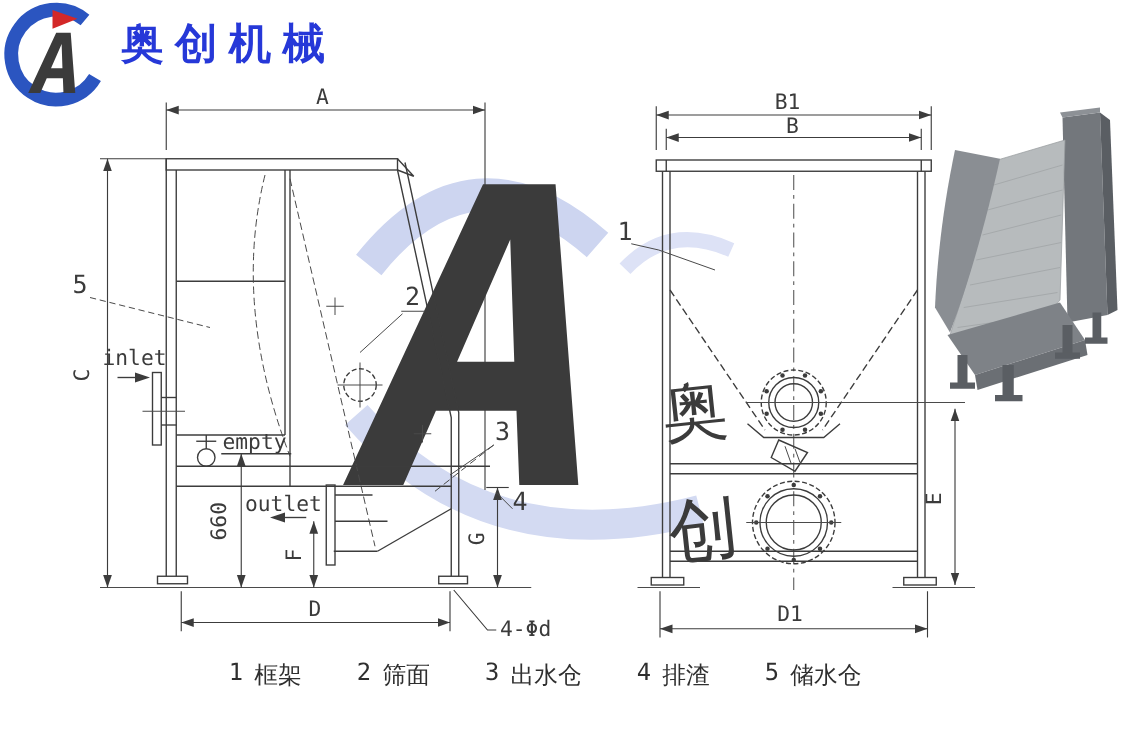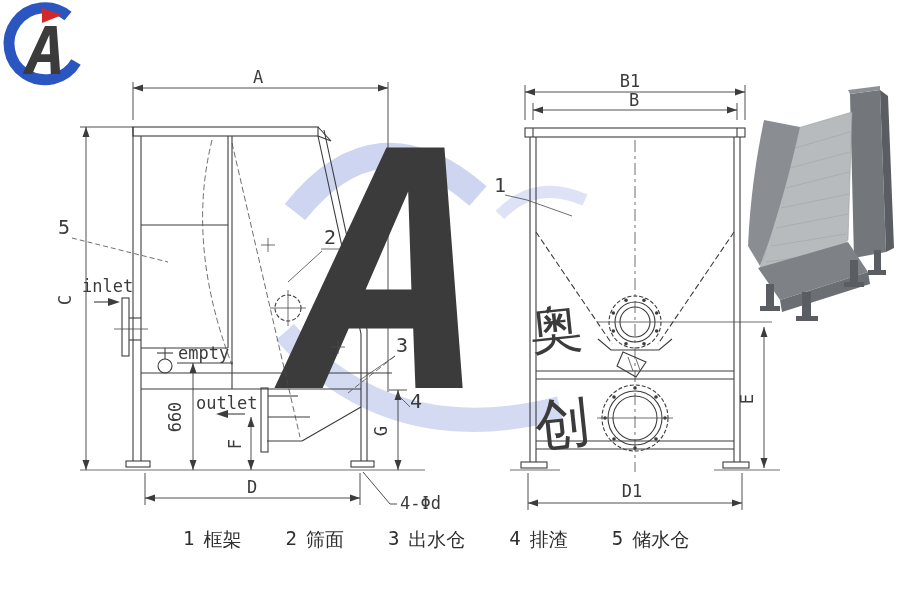--- a/index.html
+++ b/index.html
@@ -282,20 +282,21 @@
       </g>
     </g>
 
     <g>
       <path d="M68,16 A36,36 0 1 0 76,62" stroke="#2b55c0" stroke-width="11" fill="none"></path>
       <text x="46" y="74" font-size="66" font-weight="bold" font-style="italic" text-anchor="middle" fill="#d32828">A</text>
       <polygon fill="#d32828" points="42,8 62,15 42,23"></polygon>
     </g>
   </svg>
 
+  <div class="company-name">奥创机械</div>
 
   <div class="legend">
     <div class="item">
       <span class="num">1</span>
       <span>框架</span>
     </div>
     <div class="item">
       <span class="num">2</span>
       <span>筛面</span>
     </div>

